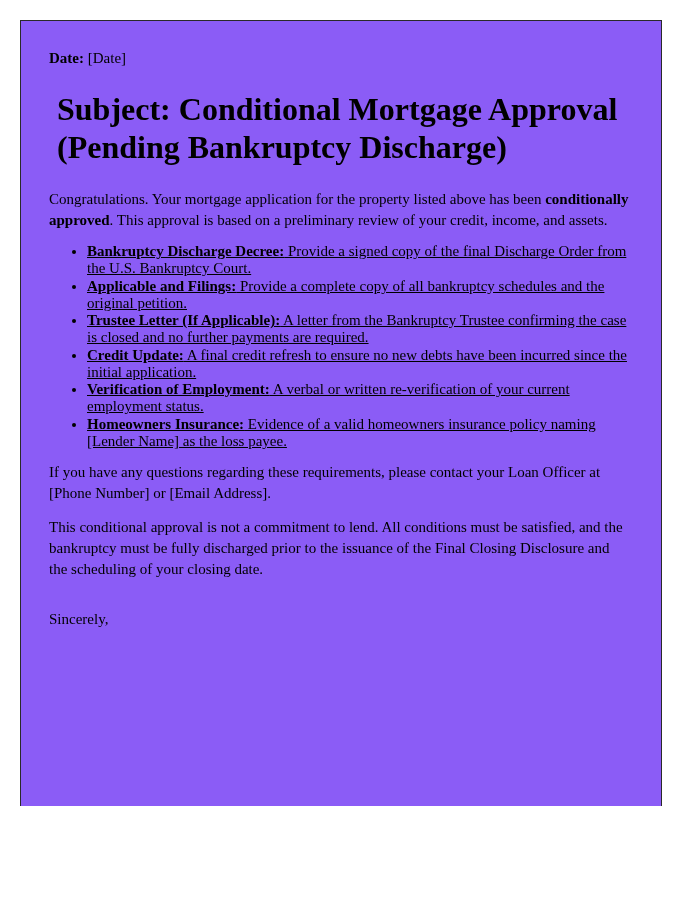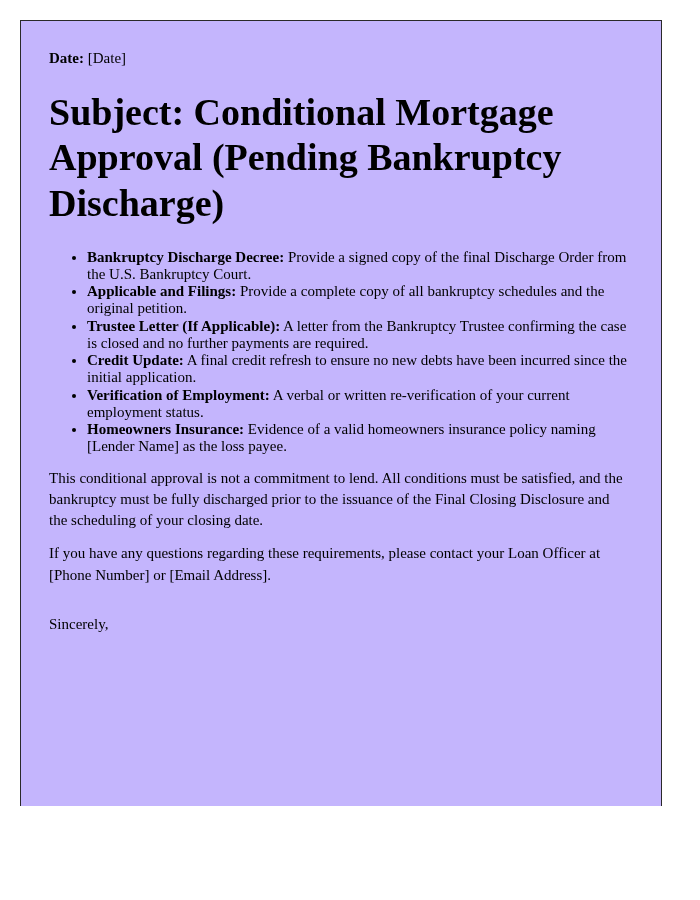--- a/index.html
+++ b/index.html
@@ -17,48 +17,49 @@
   .letter-frame {
     position: absolute;
     left: 20px;
     top: 20px;
     width: 642px;
     height: 786px;
     box-sizing: border-box;
     border: 1.5px solid #2a2a2a;
     border-bottom: none;
     padding: 28px 30px 0 28px;
-    background: #c4b5fd;
+    background: #8b5cf6;
     overflow: hidden;
     font-size: 15px;
   }
   .date-line {
     margin: 0 0 16px 0;
     line-height: 1.25;
   }
   .hdr-block {
     margin: 0;
     line-height: 1.25;
   }
   .b { font-weight: bold; }
   h1.subject {
-    font-size: 38px;
+    font-size: 32px;
     font-weight: bold;
     line-height: 1.2;
-    margin: 22px 0 22px 0;
+    margin: 22px 0 22px 8px;
     letter-spacing: 0;
   }
   p.para {
     margin: 12px 0;
     line-height: 1.42;
   }
   ul.conditions {
     margin: 9px 0;
     padding-left: 38px;
     line-height: 1.15;
+    text-decoration: underline;
   }
   ul.conditions li {
     margin: 0;
     padding: 0;
   }
   .closing {
     margin: 28px 0 0 0;
     line-height: 1.42;
   }
 </style>
@@ -66,30 +67,31 @@
 <body>
 
 <div class="letter-frame">
 
   <p class="date-line"><span class="b">Date:</span><span> [Date]</span></p>
 
 
   <h1 class="subject">Subject: Conditional Mortgage Approval (Pending Bankruptcy Discharge)</h1>
 
 
+  <p class="para"><span>Congratulations. Your mortgage application for the property listed above has been </span><span class="b">conditionally approved</span><span>. This approval is based on a preliminary review of your credit, income, and assets.</span></p>
 
 
   <ul class="conditions">
     <li><span class="b">Bankruptcy Discharge Decree:</span><span> Provide a signed copy of the final Discharge Order from the U.S. Bankruptcy Court.</span></li>
     <li><span class="b">Applicable and Filings:</span><span> Provide a complete copy of all bankruptcy schedules and the original petition.</span></li>
     <li><span class="b">Trustee Letter (If Applicable):</span><span> A letter from the Bankruptcy Trustee confirming the case is closed and no further payments are required.</span></li>
     <li><span class="b">Credit Update:</span><span> A final credit refresh to ensure no new debts have been incurred since the initial application.</span></li>
     <li><span class="b">Verification of Employment:</span><span> A verbal or written re-verification of your current employment status.</span></li>
     <li><span class="b">Homeowners Insurance:</span><span> Evidence of a valid homeowners insurance policy naming [Lender Name] as the loss payee.</span></li>
   </ul>
 
+  <p class="para">If you have any questions regarding these requirements, please contact your Loan Officer at [Phone Number] or [Email Address].</p>
+
   <p class="para">This conditional approval is not a commitment to lend. All conditions must be satisfied, and the bankruptcy must be fully discharged prior to the issuance of the Final Closing Disclosure and the scheduling of your closing date.</p>
-
-  <p class="para">If you have any questions regarding these requirements, please contact your Loan Officer at [Phone Number] or [Email Address].</p>
 
   <p class="closing">Sincerely,</p>
 
 </div>
 
 </body></html>

